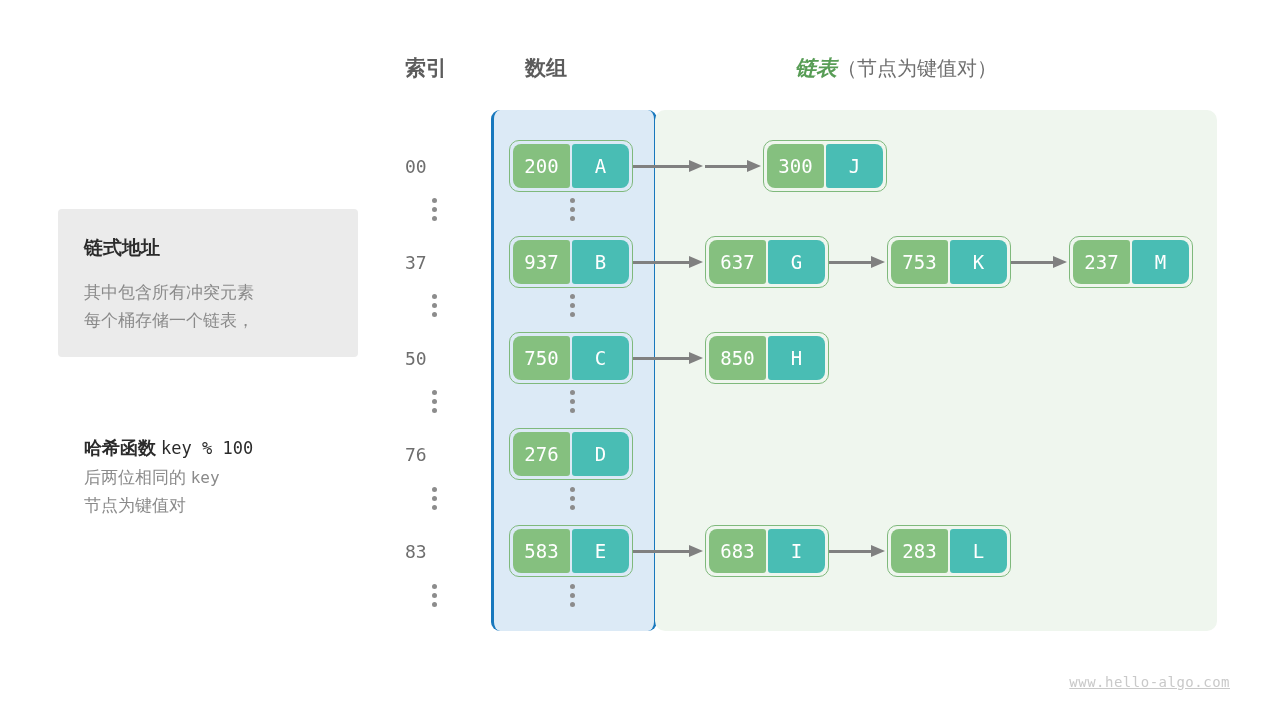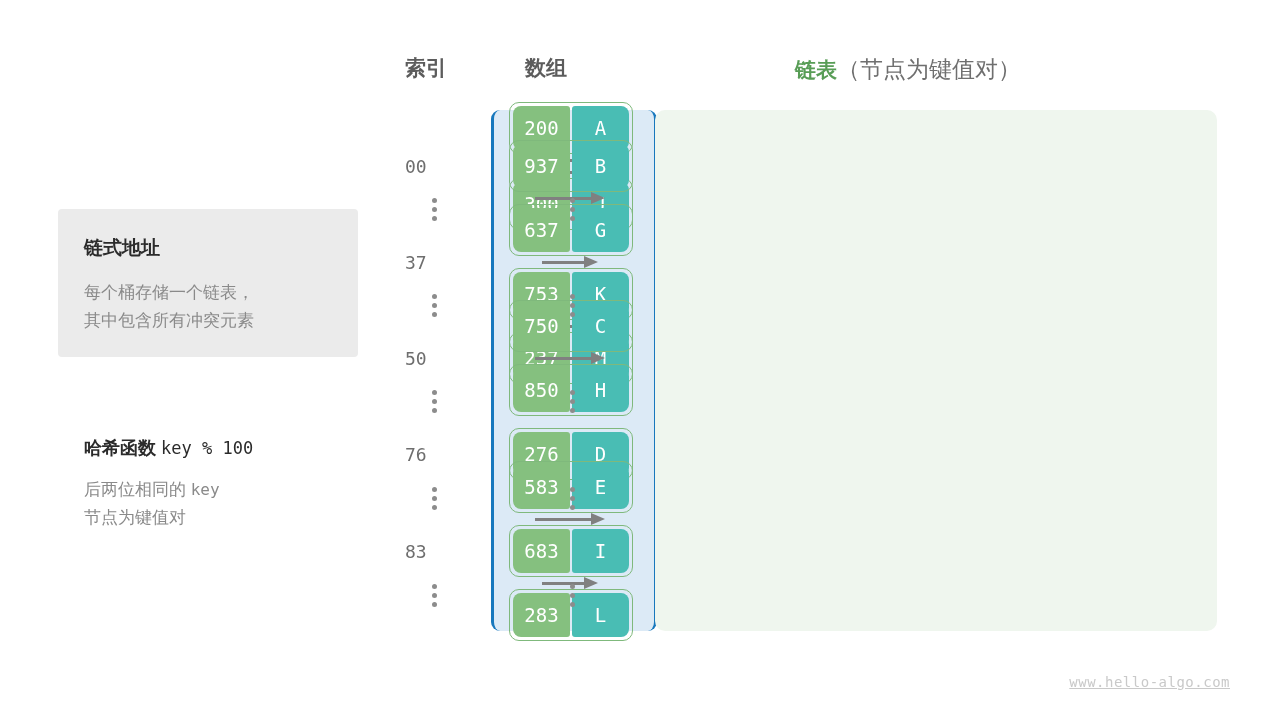--- a/index.html
+++ b/index.html
@@ -19,24 +19,24 @@
   .col-header {
     position: absolute;
     font-size: 21px;
     font-weight: bold;
     color: #5c5c5c;
     white-space: nowrap;
   }
   #hdr-index { left: 405px; top: 54px; }
   #hdr-array { left: 525px; top: 54px; }
   #hdr-list  { left: 795px; top: 54px; }
-  #hdr-list .hl { color: #589d56; }
+  #hdr-list .hl { color: #589d56; font-style: italic; }
   #hdr-list .sub {
     color: #6f6f6f;
-    font-size: 23px;
+    font-size: 20px;
     font-weight: normal;
   }
 
   
   #info-card {
     position: absolute;
     left: 58px;
     top: 209px;
     width: 300px;
     height: 148px;
@@ -62,21 +62,21 @@
     position: absolute;
     left: 84px;
     top: 436px;
     width: 320px;
   }
   #hash-block .hf-title {
     font-size: 18px;
     font-weight: bold;
     color: #2b2b2b;
     white-space: nowrap;
-    margin-bottom: 16px;
+    margin-bottom: 4px;
   }
   #hash-block .hf-title .mono {
     font-family: "DejaVu Sans Mono", "Liberation Mono", monospace;
     font-weight: normal;
     font-size: 17px;
   }
   #hash-block .line {
     font-size: 17px;
     color: #8a8a8a;
     line-height: 1.65;
@@ -132,21 +132,20 @@
     text-align: left;
     font-family: "DejaVu Sans Mono", "Liberation Mono", monospace;
     font-size: 18px;
     color: #6e6e6e;
   }
   .node-track {
     position: absolute;
     left: 509px;
     display: flex;
     align-items: center;
-    flex-direction: column;
   }
 
   
   .node {
     display: flex;
     border: 1.6px solid #7fb97c;
     border-radius: 10px;
     padding: 3px;
     background: transparent;
     box-sizing: border-box;
@@ -238,22 +237,22 @@
 <div id="list-panel"></div>
 
 <div class="col-header" id="hdr-index">索引</div>
 <div class="col-header" id="hdr-array">数组</div>
 <div class="col-header" id="hdr-list">
   <span class="hl">链表</span><span class="sub">（节点为键值对）</span>
 </div>
 
 <div id="info-card">
   <div class="title">链式地址</div>
+  <div class="line">其中包含所有冲突元素</div>
   <div class="line">每个桶存储一个链表，</div>
-  <div class="line">其中包含所有冲突元素</div>
 </div>
 
 <div id="hash-block">
   <div class="hf-title">
     <span>哈希函数</span>
     <span class="mono">key % 100</span>
   </div>
   <div class="line">
     <span>后两位相同的</span>
     <span class="mono">key</span>

